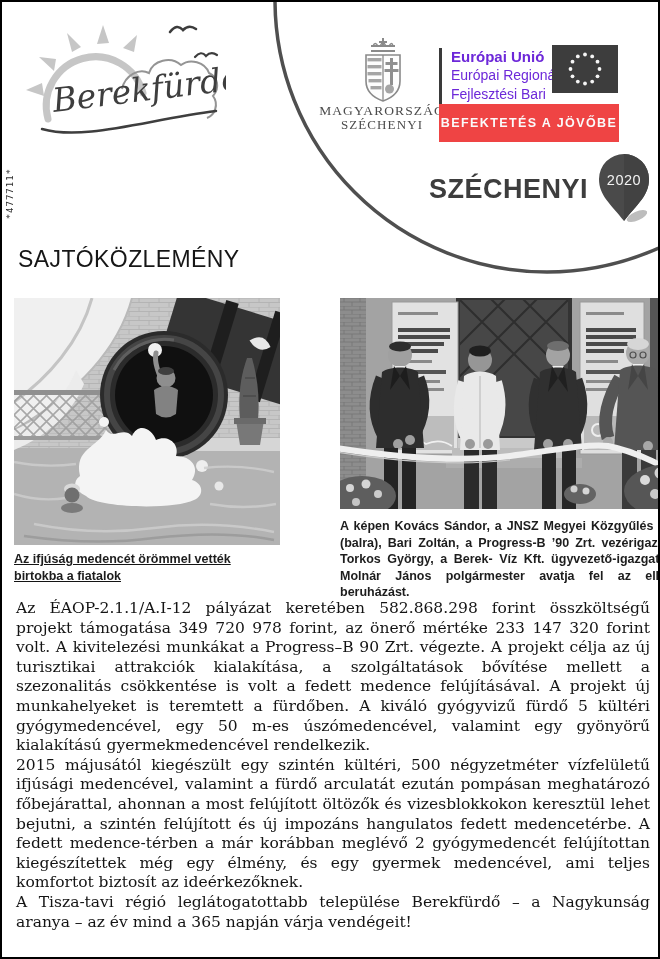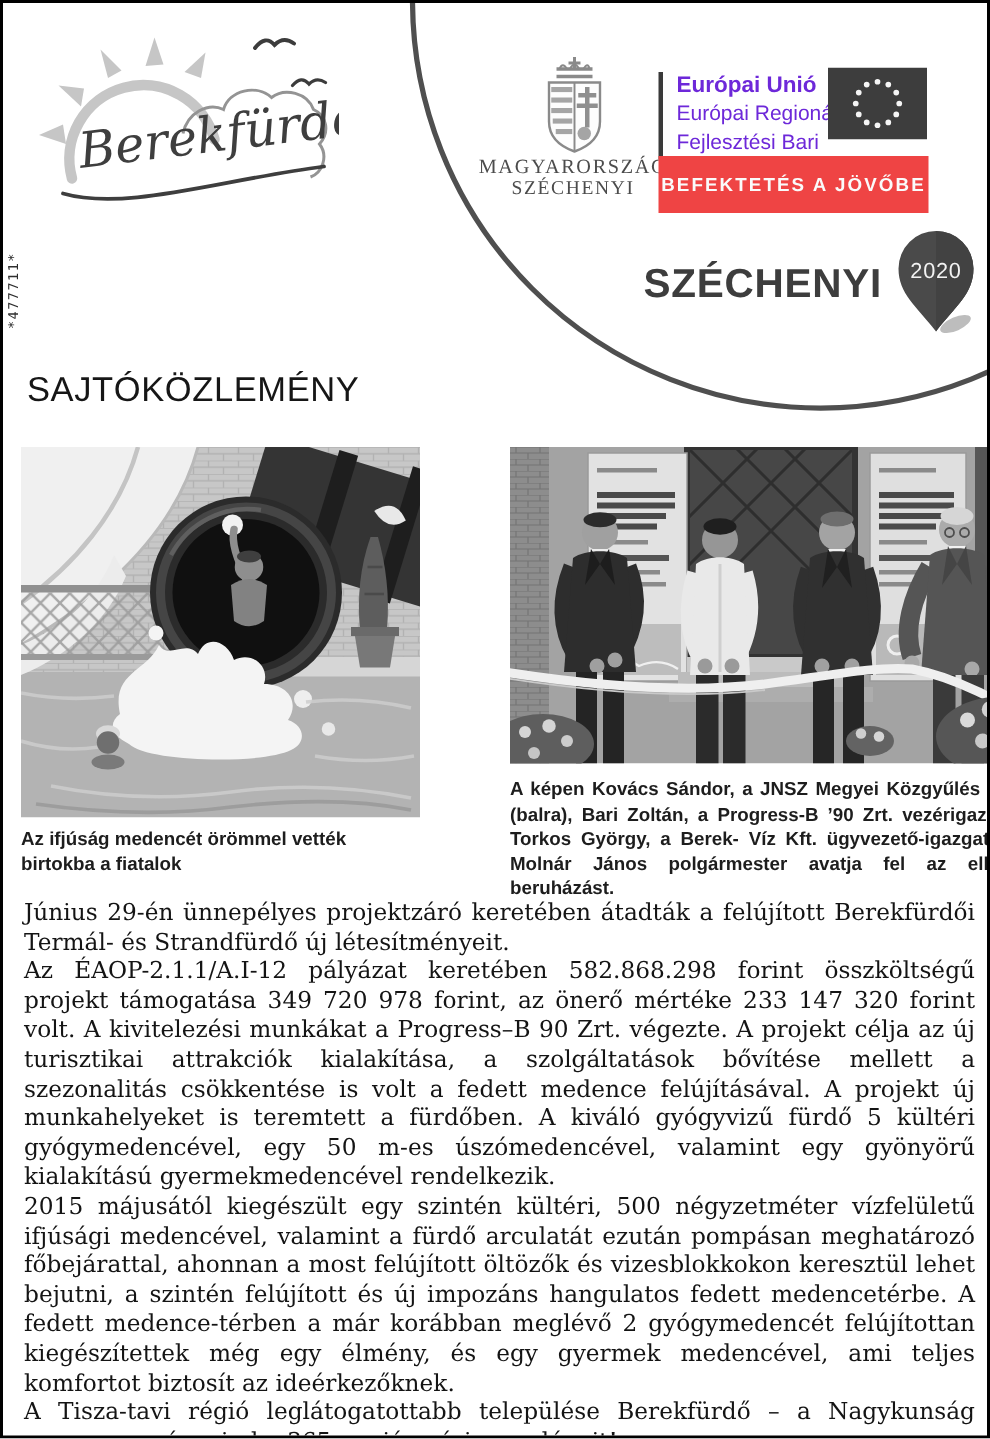--- a/index.html
+++ b/index.html
@@ -30,21 +30,21 @@
     left:437px;top:102px;width:180px;height:38px;background:#ef4444;color:#fafafa;
     display:flex;align-items:center;justify-content:center;
     font-size:12.5px;font-weight:bold;letter-spacing:1.4px;
   }
   .szechenyi{left:427px;top:150px;height:74px;display:flex;align-items:center;gap:6px;}
   .szechenyi-name{font-size:27px;font-weight:800;letter-spacing:.5px;color:#3d3d3d;}
   
   .headline{left:16px;top:244px;font-size:23px;font-weight:400;letter-spacing:.4px;color:#161616;margin:0;}
   
   figure{margin:0;}
-  .photo-left{left:12px;top:296px;width:266px;}
+  .photo-left{left:12px;top:296px;width:266px;text-decoration:underline;}
   .photo-right{left:290px;top:296px;width:358px;padding-left:48px;}
   .photo-frame{display:block;}
   figcaption{
     font-size:12.5px;font-weight:bold;line-height:16.5px;color:#1d1d1d;margin-top:6px;
   }
   .photo-right figcaption{text-align:justify;margin-top:9px;}
   
   .body-copy{
     left:14px;top:597px;width:634px;
     font-family:"DejaVu Serif",serif;font-size:15.5px;line-height:19.6px;
@@ -337,19 +337,18 @@
         <circle cx="351" cy="194" r="4.5" fill="#cccccc"></circle>
         <ellipse cx="240" cy="196" rx="16" ry="10" fill="#636363"></ellipse>
         <circle cx="234" cy="191" r="3.5" fill="#cfcfcf"></circle>
           <circle cx="246" cy="193" r="3.5" fill="#d6d6d6"></circle>
       </g>
     </svg>
     <figcaption>A képen Kovács Sándor, a JNSZ Megyei Közgyűlés elnöke (balra), Bari Zoltán, a Progress-B ’90 Zrt. vezérigazgatója, Torkos György, a Berek- Víz Kft. ügyvezető-igazgatója és Molnár János polgármester avatja fel az elkészült beruházást.</figcaption>
   </figure>
 
   <div class="abs body-copy">
-    <p>Június 29-én ünnepélyes projektzáró keretében átadták a felújított Berekfürdői Termál- és Strandfürdő új létesítményeit.</p>
     <p>Az ÉAOP-2.1.1/A.I-12 pályázat keretében 582.868.298 forint összköltségű projekt támogatása 349 720 978 forint, az önerő mértéke 233 147 320 forint volt. A kivitelezési munkákat a Progress–B 90 Zrt. végezte. A projekt célja az új turisztikai attrakciók kialakítása, a szolgáltatások bővítése mellett a szezonalitás csökkentése is volt a fedett medence felújításával. A projekt új munkahelyeket is teremtett a fürdőben. A kiváló gyógyvizű fürdő 5 kültéri gyógymedencével, egy 50 m-es úszómedencével, valamint egy gyönyörű kialakítású gyermekmedencével rendelkezik.</p>
     <p>2015 májusától kiegészült egy szintén kültéri, 500 négyzetméter vízfelületű ifjúsági medencével, valamint a fürdő arculatát ezután pompásan meghatározó főbejárattal, ahonnan a most felújított öltözők és vizesblokkokon keresztül lehet bejutni, a szintén felújított és új impozáns hangulatos fedett medencetérbe. A fedett medence-térben a már korábban meglévő 2 gyógymedencét felújítottan kiegészítettek még egy élmény, és egy gyermek medencével, ami teljes komfortot biztosít az ideérkezőknek.</p>
     <p>A Tisza-tavi régió leglátogatottabb települése Berekfürdő – a Nagykunság aranya – az év mind a 365 napján várja vendégeit!</p>
   </div>
 
 </div>
 
 </body></html>

